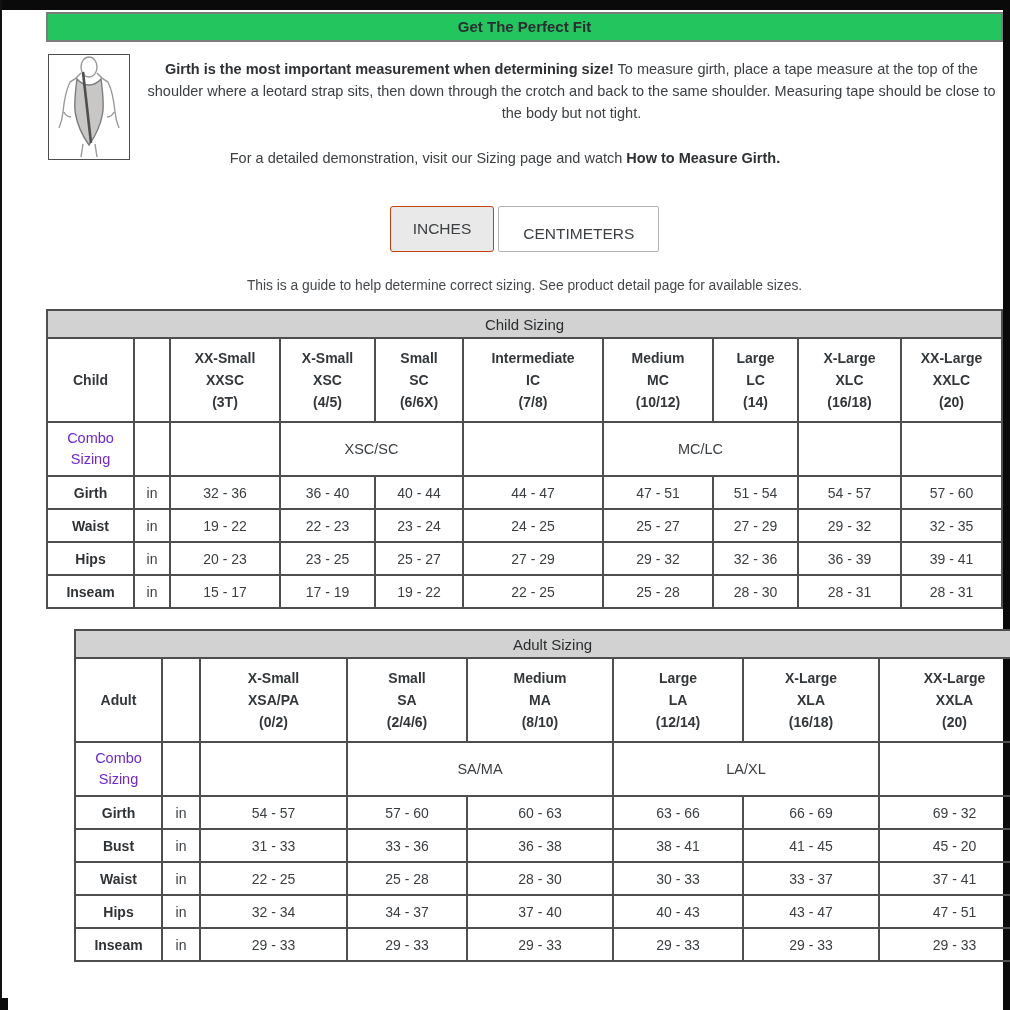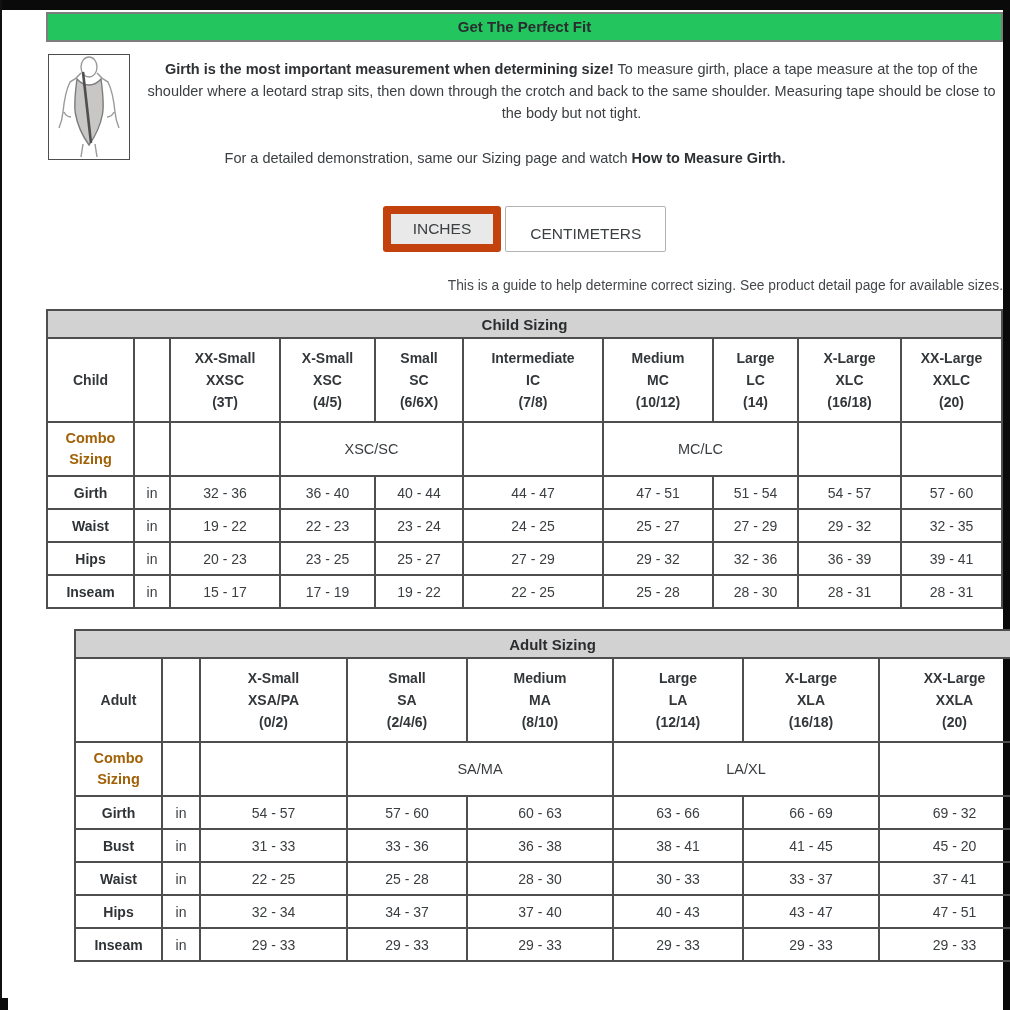--- a/index.html
+++ b/index.html
@@ -19,35 +19,35 @@
   .figure-box { width: 82px; height: 106px; border: 1px solid #4e4e4e; background: #fff;
     margin-left: 2px; flex: 0 0 auto; display: flex; align-items: center; justify-content: center; }
   .intro-col { flex: 1; padding-left: 10px; }
   .intro-text { padding-top: 4px; text-align: center; font-size: 14.5px; line-height: 22px; }
   .intro-text b, .demo-line b { color: #2e3133; }
   .demo-line { margin-top: 26px; margin-right: 133px; text-align: center; font-size: 14.5px; }
 
   .buttons-row { margin-top: 40px; display: flex; justify-content: center; gap: 4px; }
   .unit-btn { height: 46px; font-family: "Liberation Sans", sans-serif; font-size: 15.5px;
     color: #3c4043; cursor: pointer; }
-  .unit-btn.selected { background: #e9e9e9; border: 8px solid #c2410c; border-radius: 3px; padding: 0 22px; }
+  .unit-btn.selected { background: #e9e9e9; border: 1px solid #c2410c; border-radius: 3px; padding: 0 22px; }
   .unit-btn.unselected { background: #ffffff; border: 1px solid #b3b3b3; border-radius: 2px; padding: 18px 24px; }
 
-  .guide-note { margin-top: 26px; text-align: right; font-size: 13.8px; color: #44484b; }
+  .guide-note { margin-top: 26px; text-align: center; font-size: 13.8px; color: #44484b; }
 
   table.size-table { width: 957px; border-collapse: collapse; table-layout: fixed;
     font-size: 14px; color: #3a3e41; }
   table.size-table.t-child { margin-top: 16px; }
   table.size-table.t-adult { margin-top: 20px; margin-left: 28px; }
   table.size-table td { border: 2px solid #4e4e4e; text-align: center; vertical-align: middle;
     overflow: hidden; }
-  td.tbar-cell { background: #d2d2d2; font-weight: bold; font-size: 15px; color: #2a2d2f; height: 28px; }
+  td.tbar-cell { background: #d2d2d2; font-weight: normal; font-size: 15px; color: #2a2d2f; height: 28px; }
   tr.hdr-row td { height: 84px; font-weight: bold; line-height: 22px; color: #33373a; }
   tr.combo-row td { height: 54px; font-size: 14.5px; }
-  tr.combo-row td.lbl { font-weight: bold; line-height: 21px; padding: 0 16px; color: #a16207; }
+  tr.combo-row td.lbl { font-weight: normal; line-height: 21px; padding: 0 16px; color: #6d28d9; }
   tr.data-row td { height: 33px; }
   tr.data-row td.lbl { font-weight: bold; color: #2f3336; }
 </style>
 </head>
 <body>
 
 <div class="frame-top"></div>
 <div class="frame-left"></div>
 <div class="frame-right"></div>
 <div class="frame-nub"></div>
@@ -64,21 +64,21 @@
           <path d="M31 17 C 27 22 24 24 20 26 C 16 34 14 46 13 56 C 12.5 62 11 67 9 72 M14 56 C 16 60 18 61 21 61"></path>
           <path d="M47 17 C 51 22 54 24 58 26 C 62 34 64 46 65 56 C 65.5 62 67 67 69 72 M64 56 C 62 60 60 61 57 61"></path>
           <path d="M33 88 L31 101 M45 88 L47 101"></path>
         </g>
         <path d="M27 23 C 25 38 24 50 25.5 58 C 28 72 34 82 39 89 C 44 82 50 72 52.5 58 C 54 50 53 38 51 23 C 47 27.5 43 29 39 29 C 35 29 31 27.5 27 23 Z" fill="#c9c7c5" stroke="#7c7c7c" stroke-width="1.4"></path>
         <line x1="33" y1="16" x2="41" y2="87" stroke="#4f4f4f" stroke-width="2.6"></line>
       </svg>
     </div>
     <div class="intro-col">
       <p class="intro-text"><b>Girth is the most important measurement when determining size!</b><span> To measure girth, place a tape measure at the top of the shoulder where a leotard strap sits, then down through the crotch and back to the same shoulder. Measuring tape should be close to the body but not tight.</span></p>
-      <p class="demo-line"><span>For a detailed demonstration, same our Sizing page and watch </span><b>How to Measure Girth.</b></p>
+      <p class="demo-line"><span>For a detailed demonstration, visit our Sizing page and watch </span><b>How to Measure Girth.</b></p>
     </div>
   </div>
 
   <div class="buttons-row">
     <button class="unit-btn selected">INCHES</button>
     <button class="unit-btn unselected">CENTIMETERS</button>
   </div>
 
   <div class="guide-note">This is a guide to help determine correct sizing. See product detail page for available sizes.</div>
 

